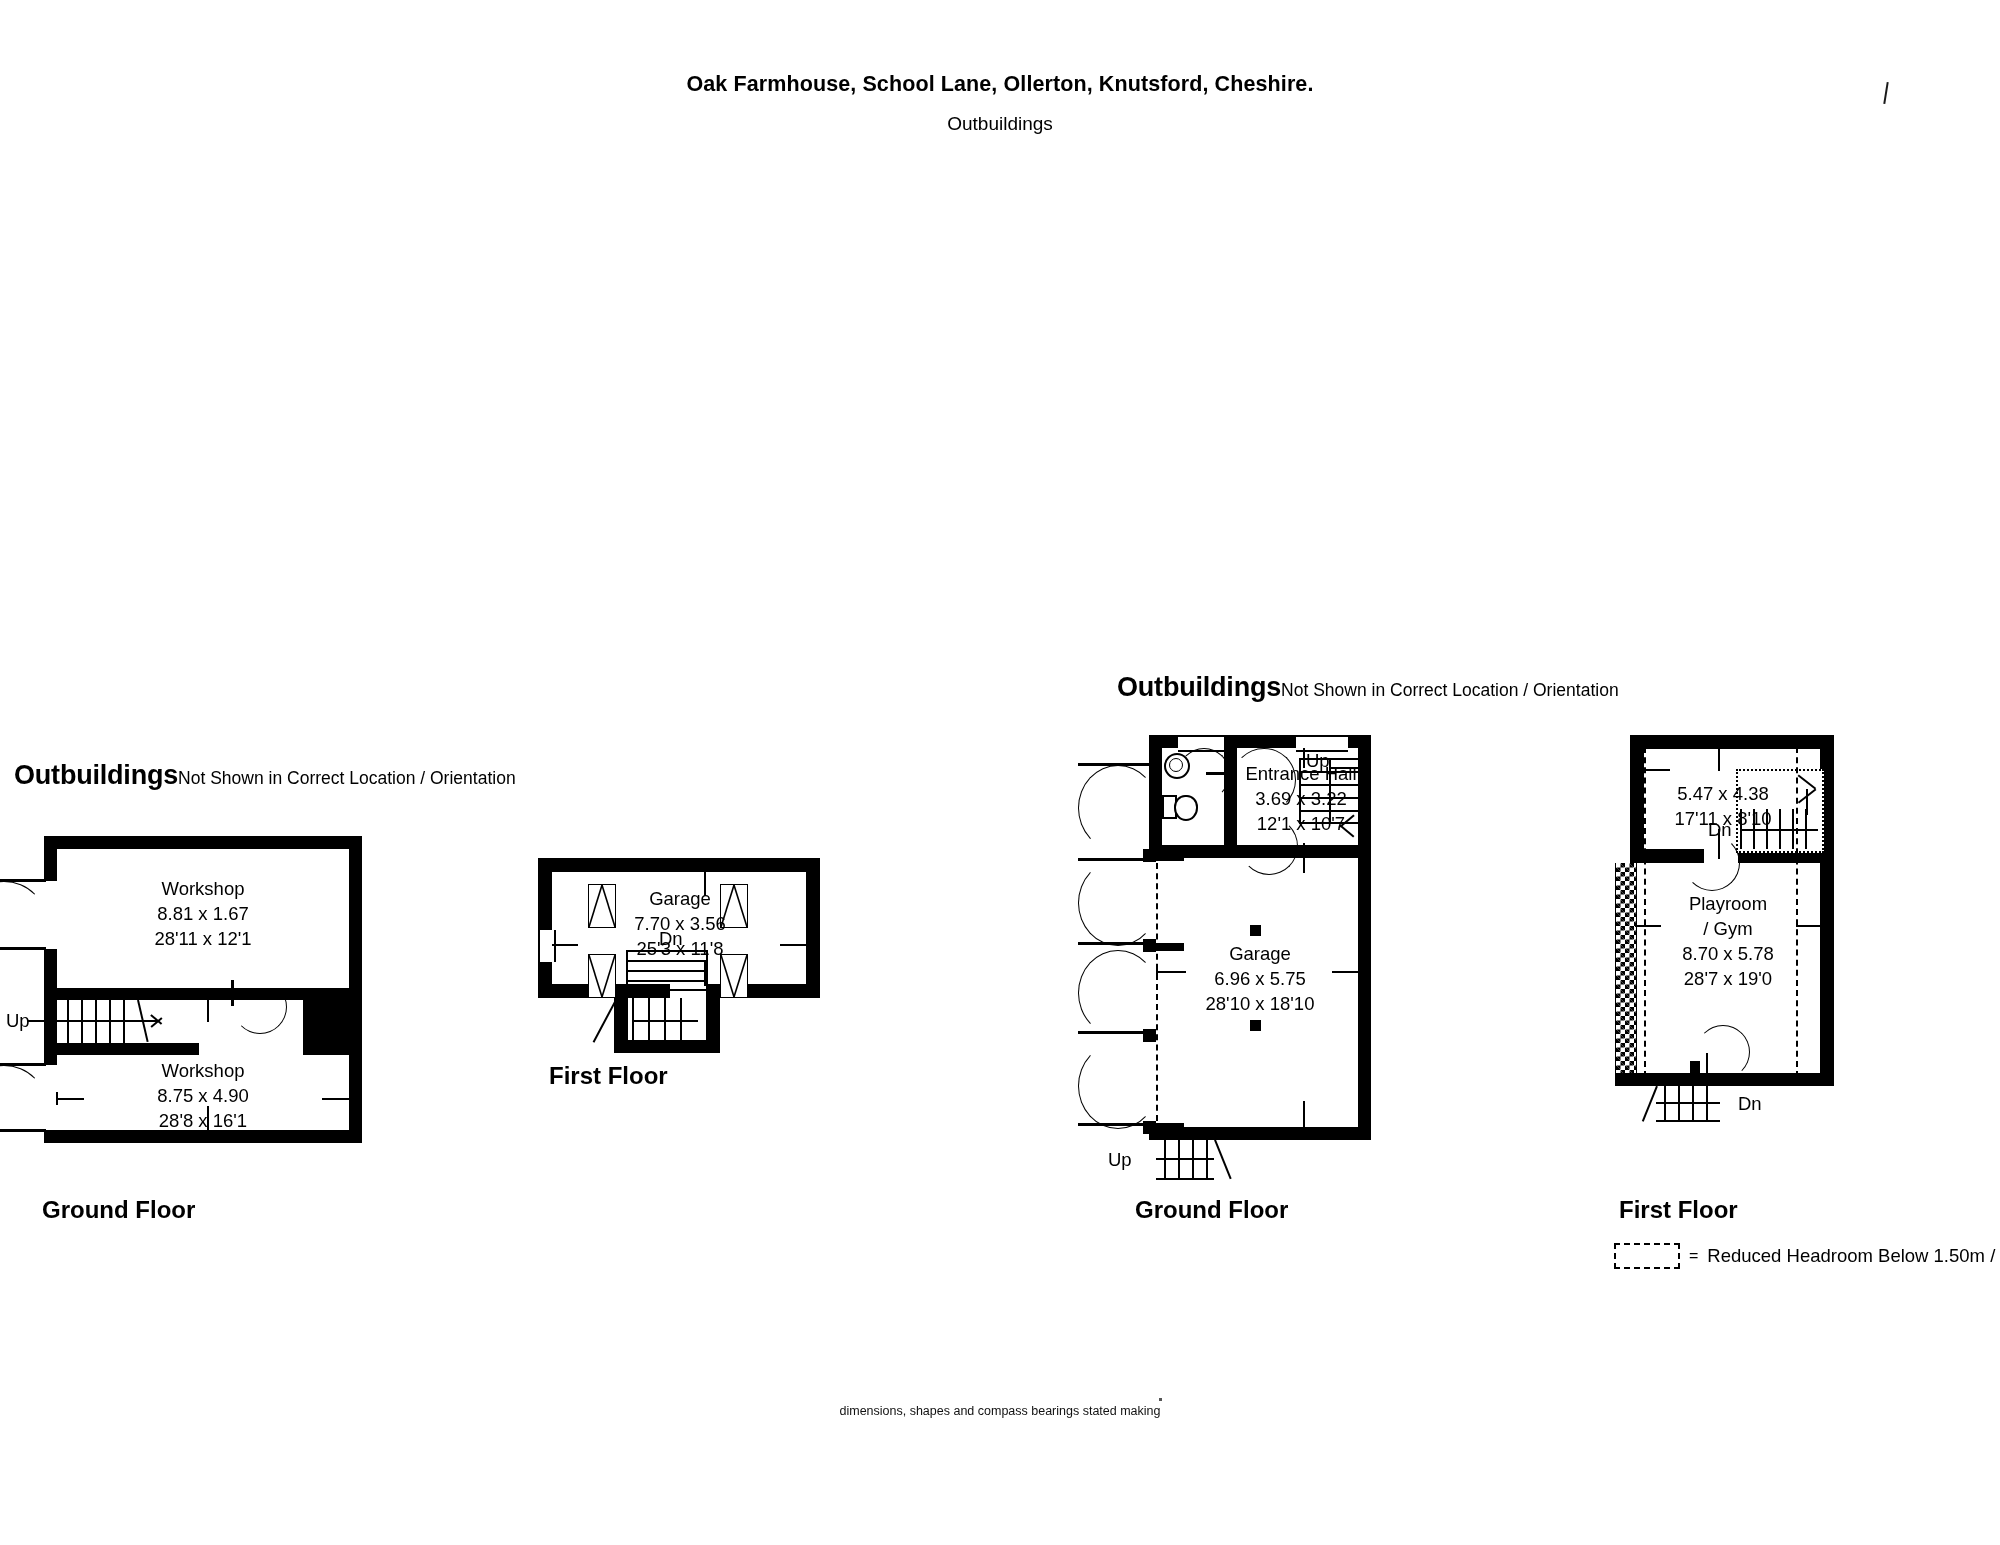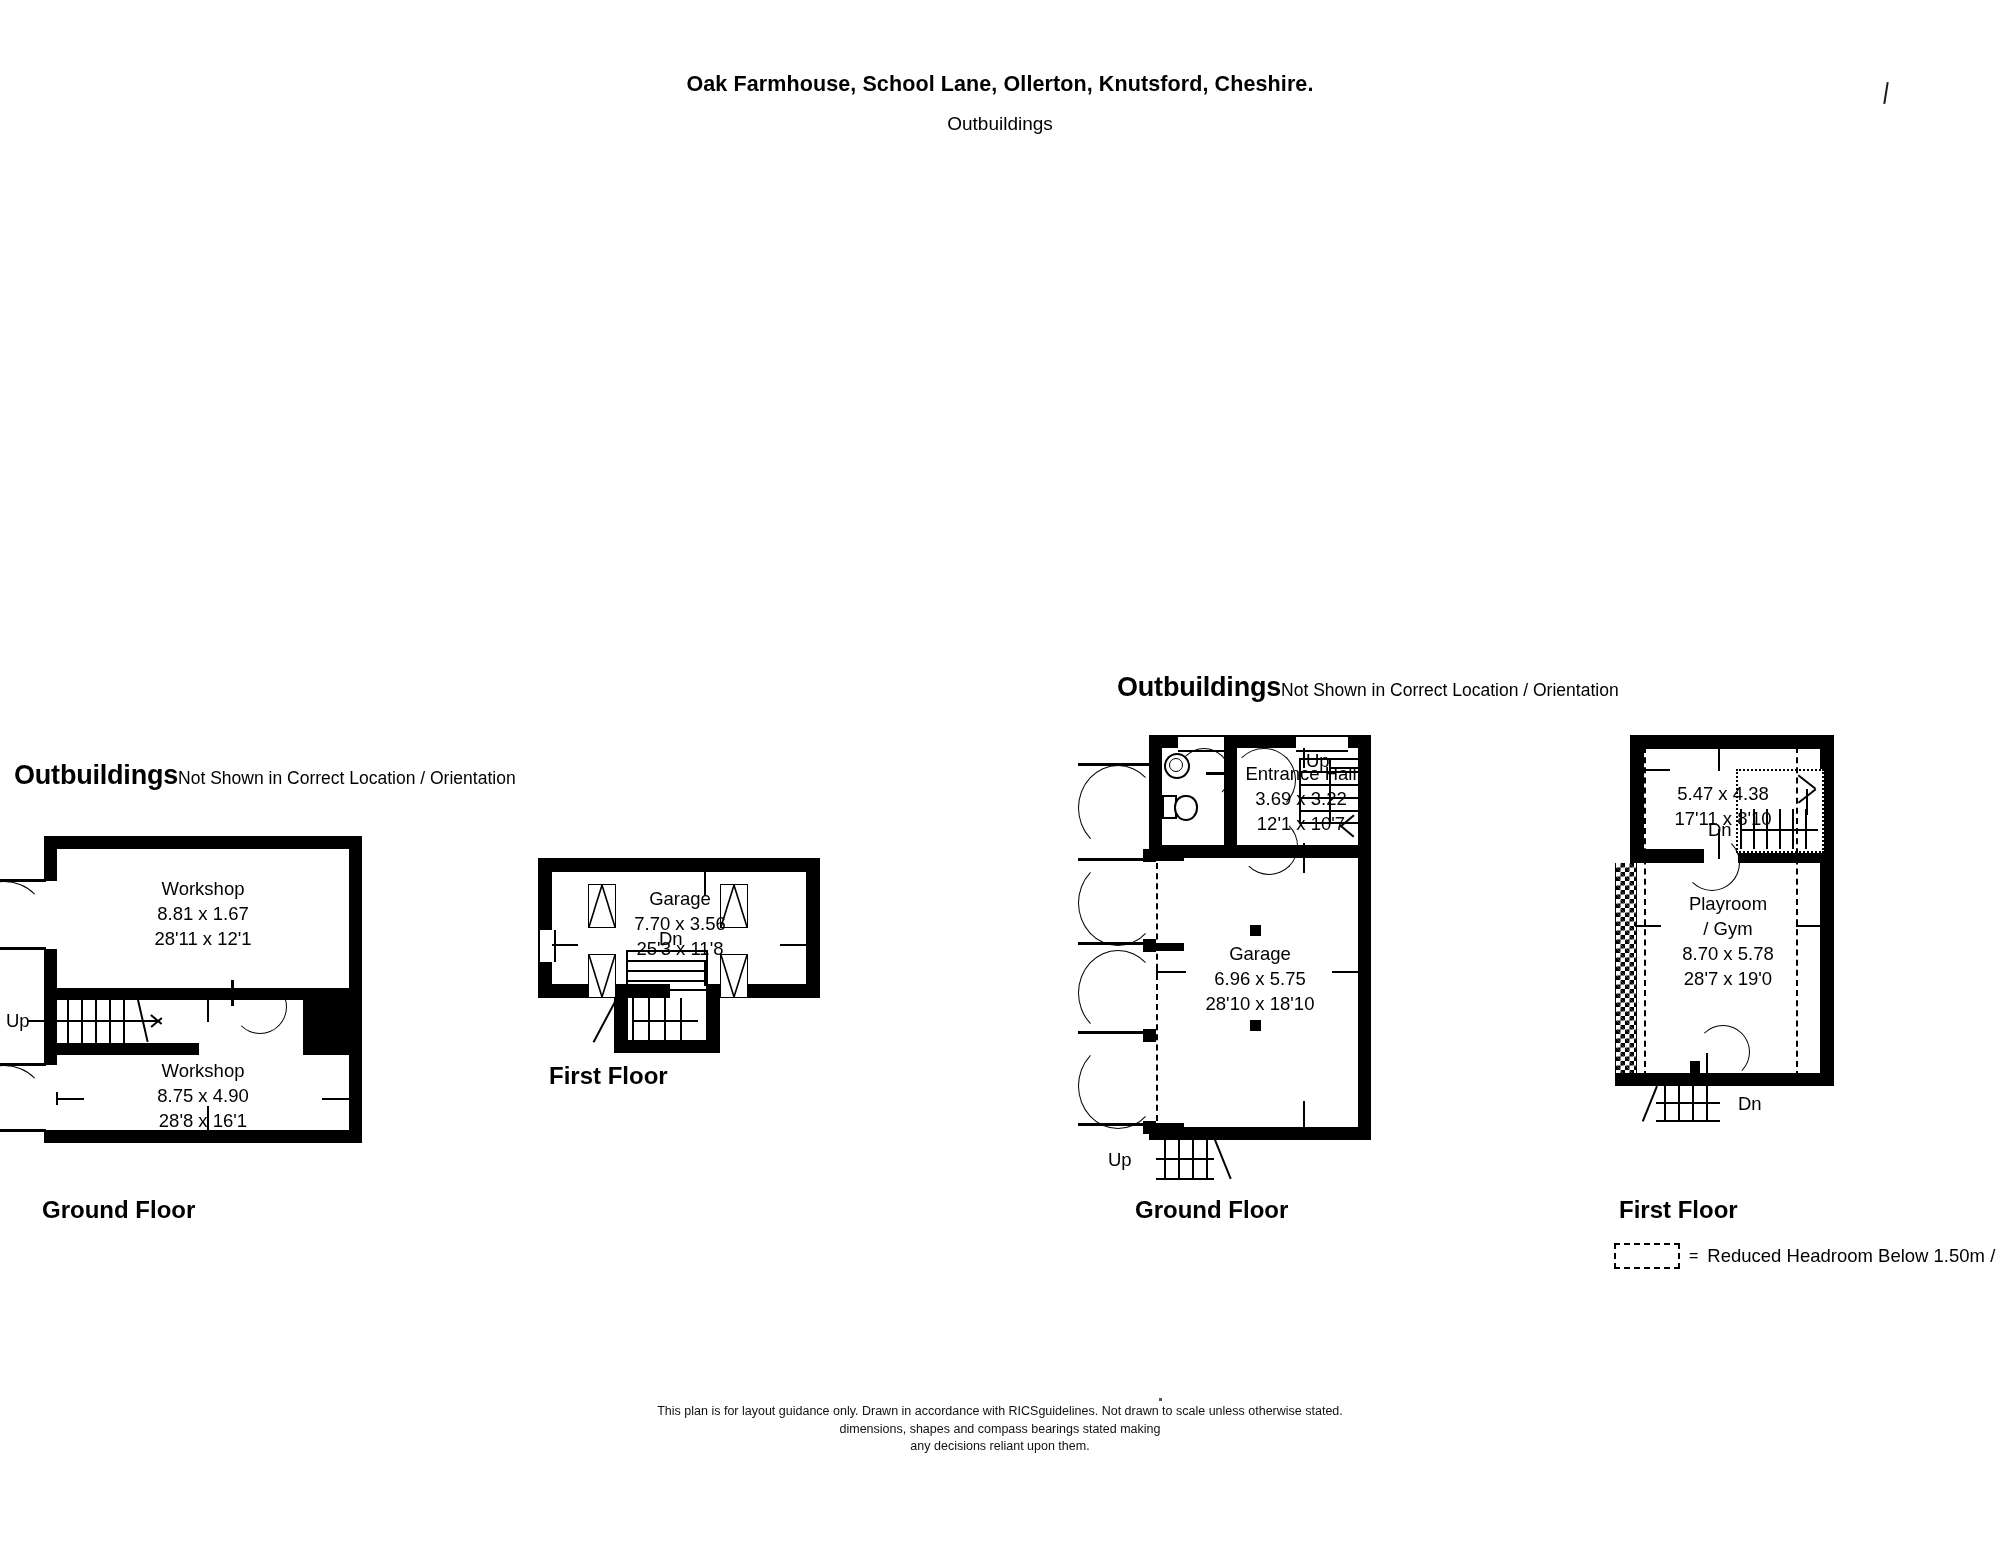--- a/index.html
+++ b/index.html
@@ -538,16 +538,14 @@
 <div class="floor-caption" style="left:1619px; top:1196px;">First Floor</div>
 
 <div id="legend-row">
   <div id="legend-swatch"></div>
   <span>=</span>
   <span id="legend-text">Reduced Headroom Below 1.50m / 5'0</span>
 </div>
 
 <div id="footer-dot"></div>
 <div id="footer">
-  <div>This plan is for layout guidance only. Drawn in accordance with RICSguidelines. Not drawn to scale unless otherwise stated.</div>
   <div>dimensions, shapes and compass bearings stated making</div>
-  <div>any decisions reliant upon them.</div>
 </div>
 
 </body></html>

